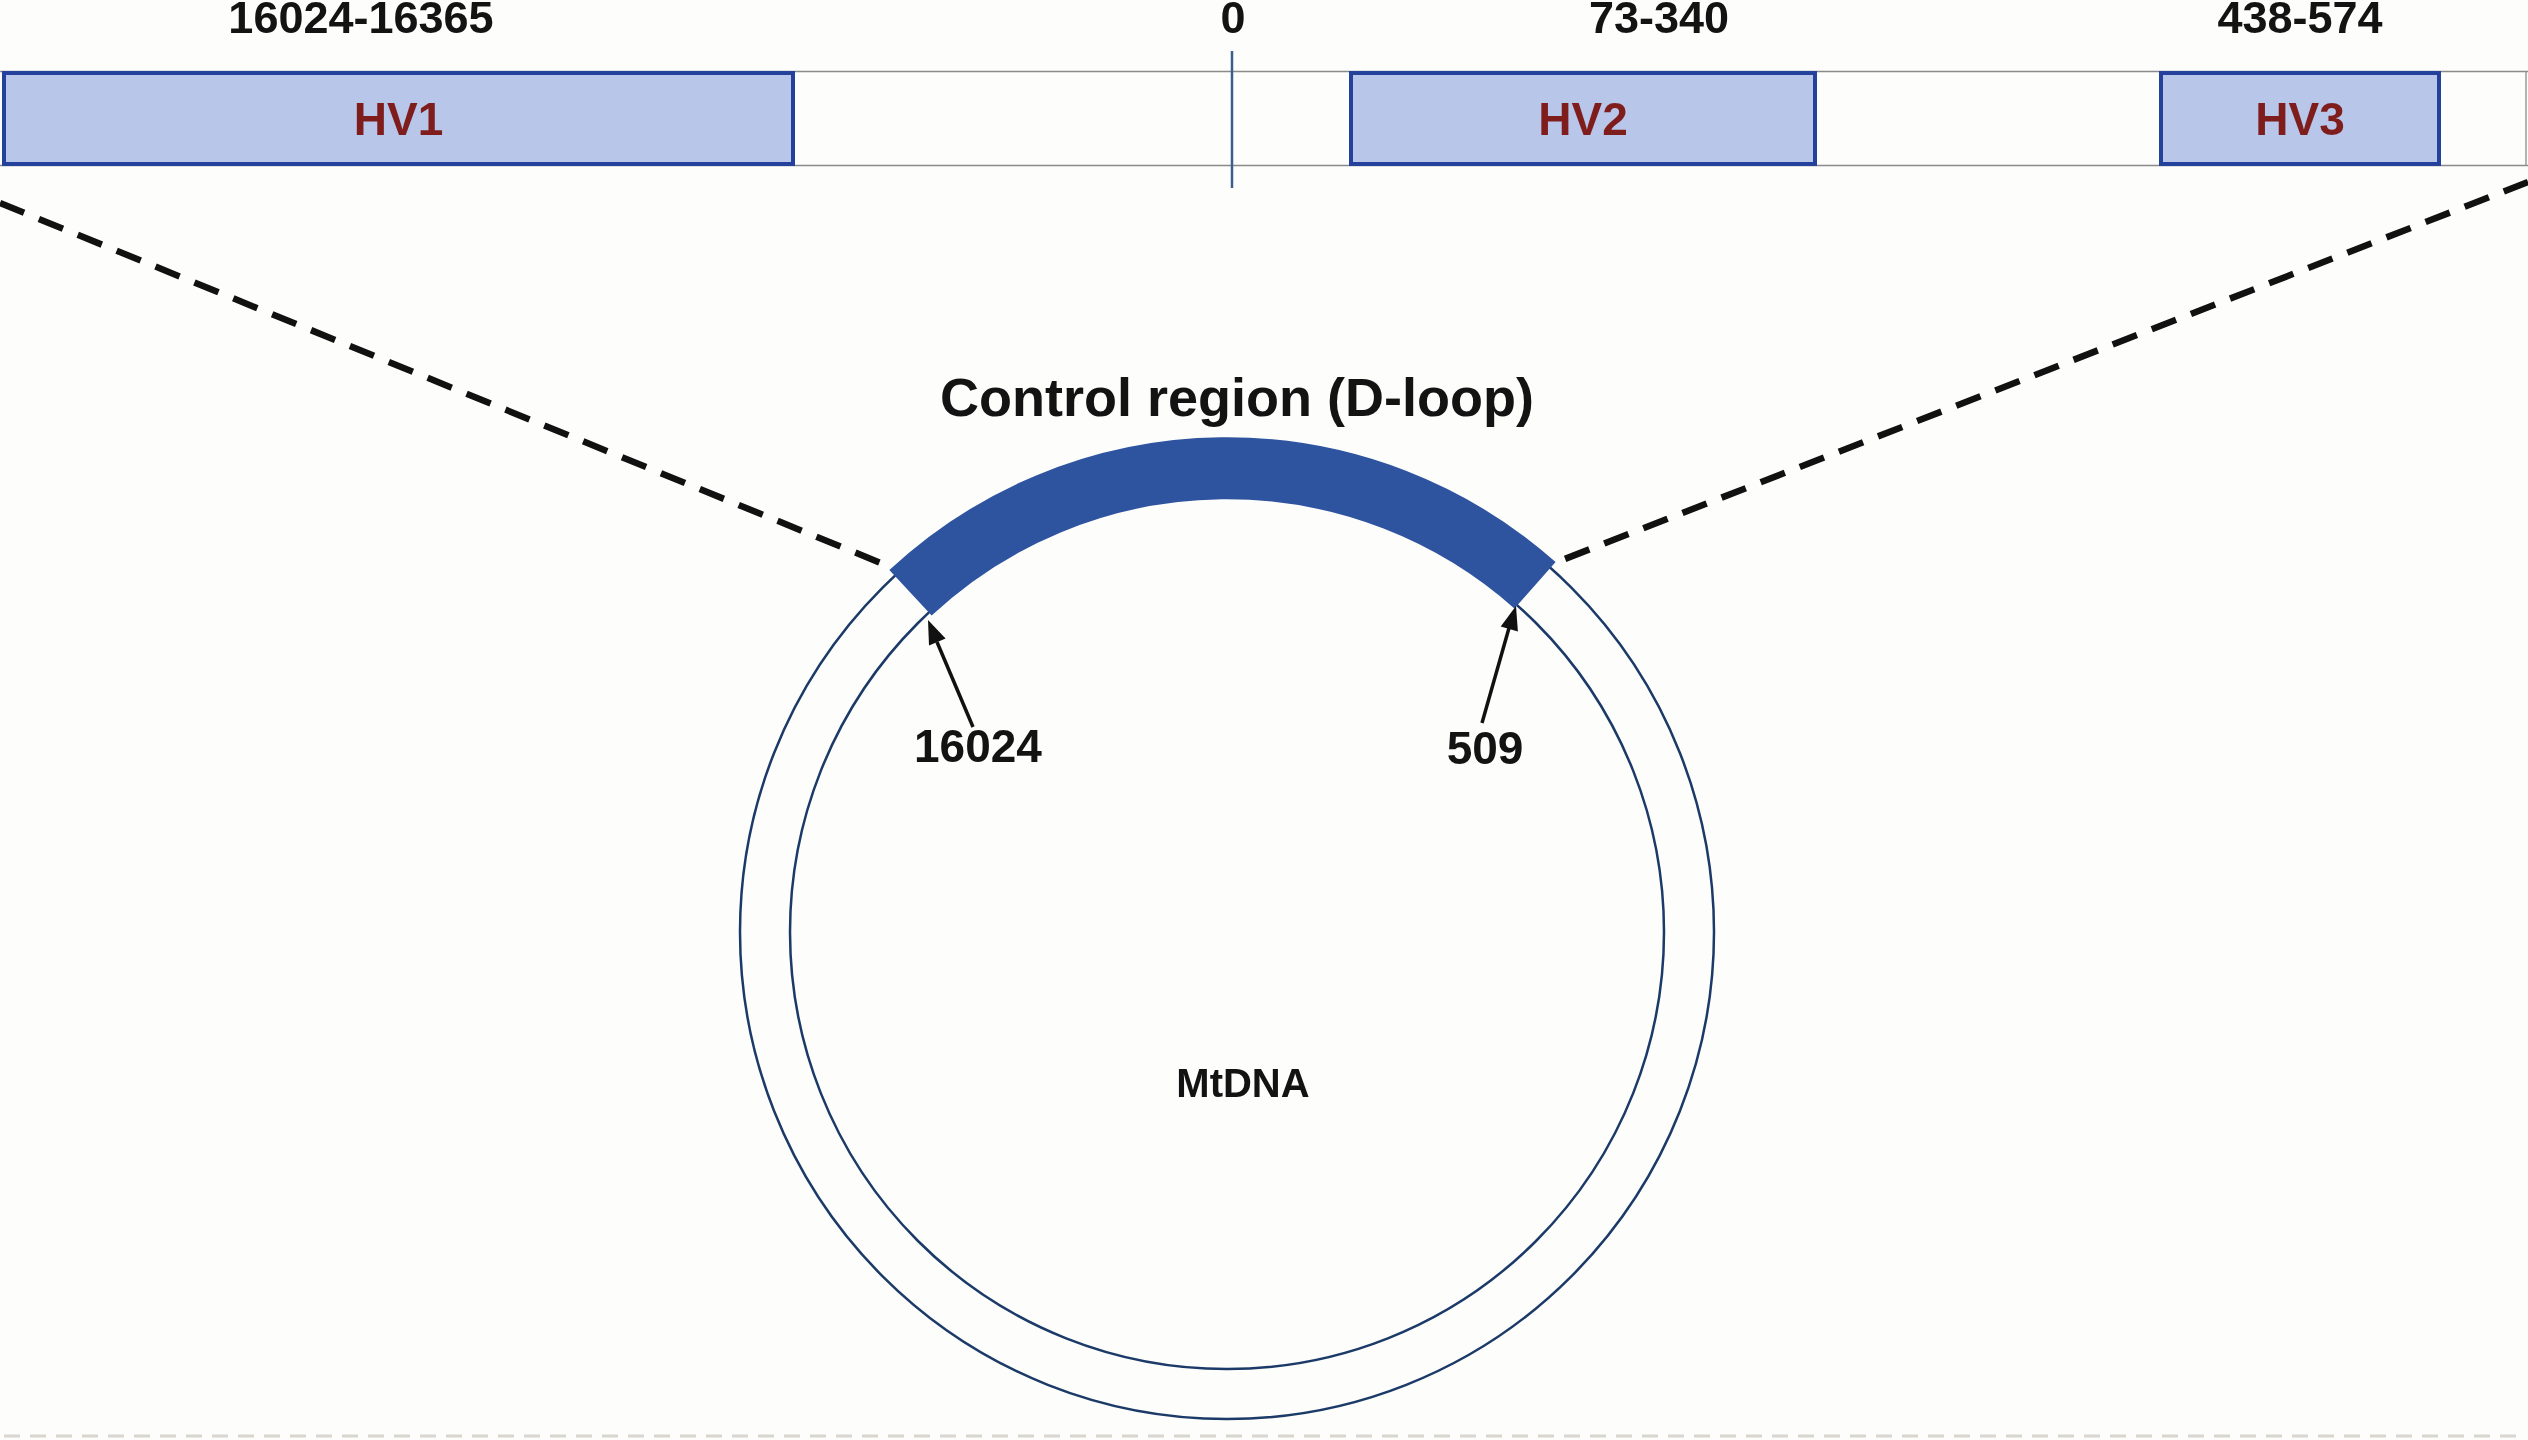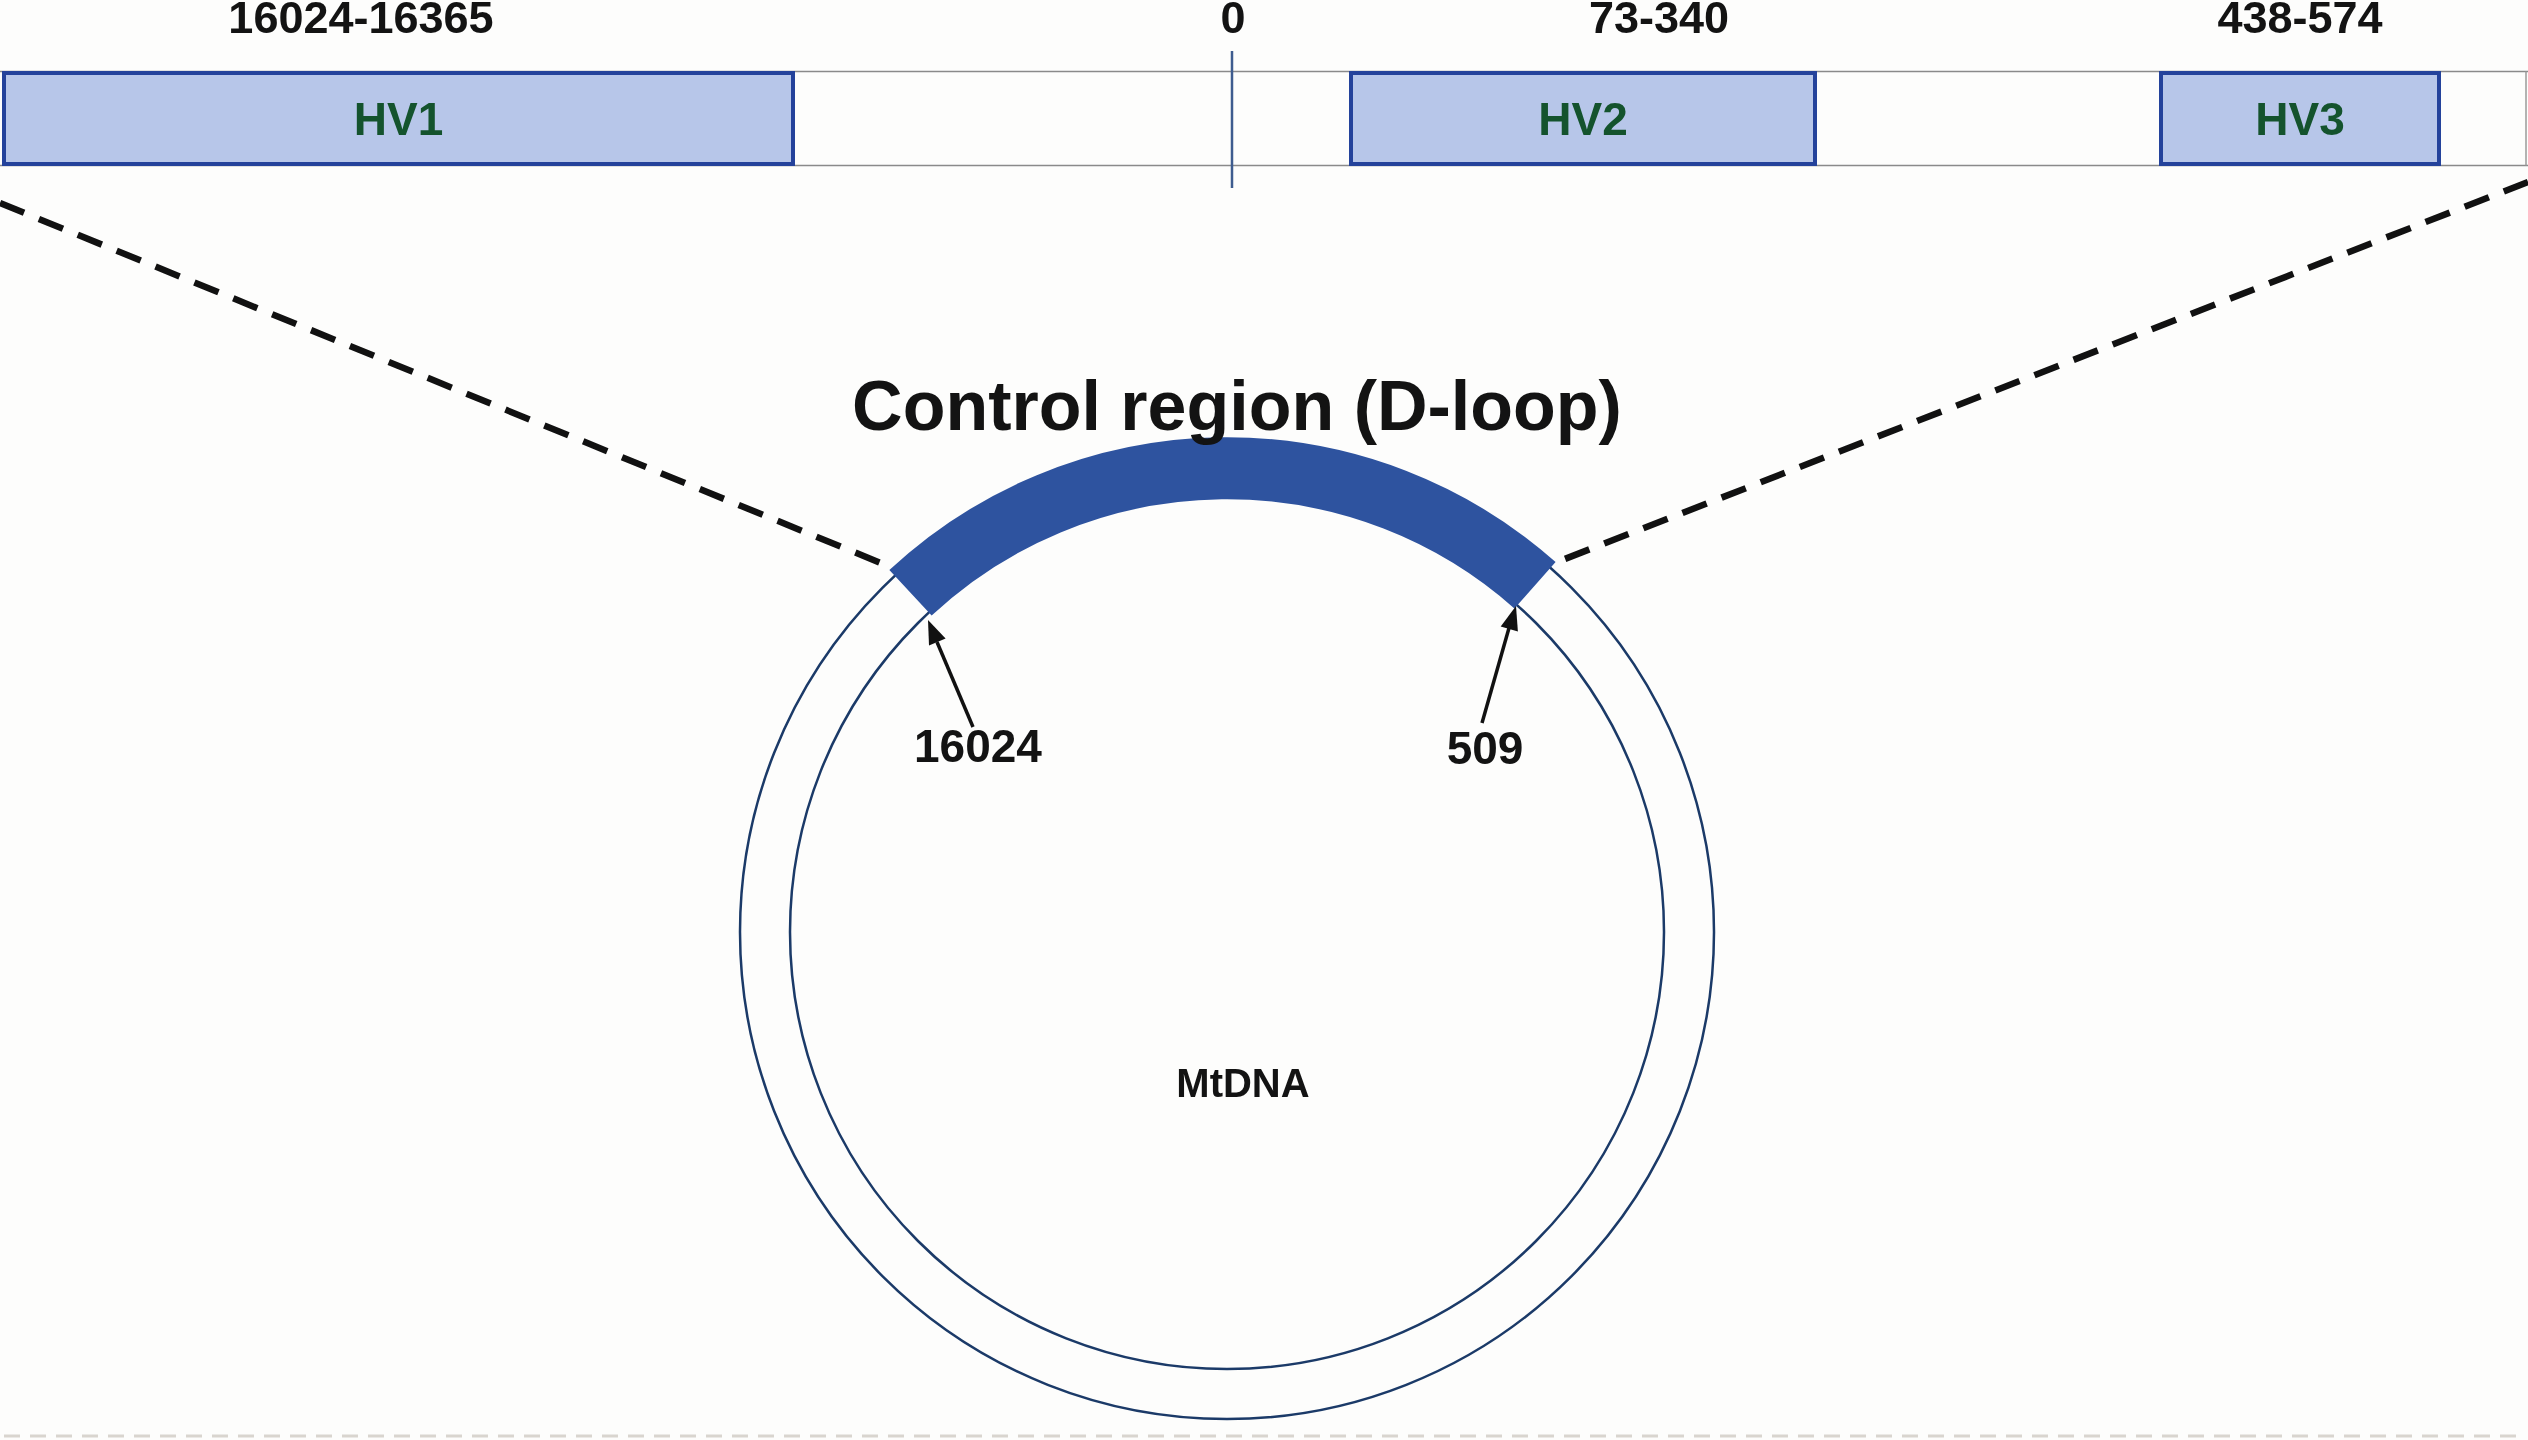--- a/index.html
+++ b/index.html
@@ -14,38 +14,38 @@
   .layer-svg { position: absolute; left: 0; top: 0; }
 
   
   .region-box {
     position: absolute;
     top: 71px; height: 95px;
     box-sizing: border-box;
     background: #b7c6e9;
     border: 4px solid #24429b;
     display: flex; align-items: center; justify-content: center;
-    font-size: 46px; font-weight: 600; color: #14532d;
+    font-size: 46px; font-weight: 600; color: #7f1d1d;
   }
   .box-hv1 { left: 2px;    width: 793px; }
   .box-hv2 { left: 1349px; width: 468px; }
   .box-hv3 { left: 2159px; width: 282px; }
 
   
   .lbl {
     position: absolute;
     transform: translateX(-50%);
     white-space: nowrap;
     font-weight: 600;
     line-height: 1.15;
     color: #131313;
   }
   .range-lbl { top: -8px; font-size: 45px; }
   .tick-lbl  { top: -8px; font-size: 45px; }
-  .title-lbl { top: 366px; font-size: 70px; }
+  .title-lbl { top: 366px; font-size: 54px; }
   .pos-lbl   { font-size: 46px; }
   .mtdna-lbl { top: 1060px; font-size: 40px; }
 </style>
 </head>
 <body>
 
 <div class="figure">
 
   <svg class="layer-svg" width="2528" height="1440" viewBox="0 0 2528 1440">
 

